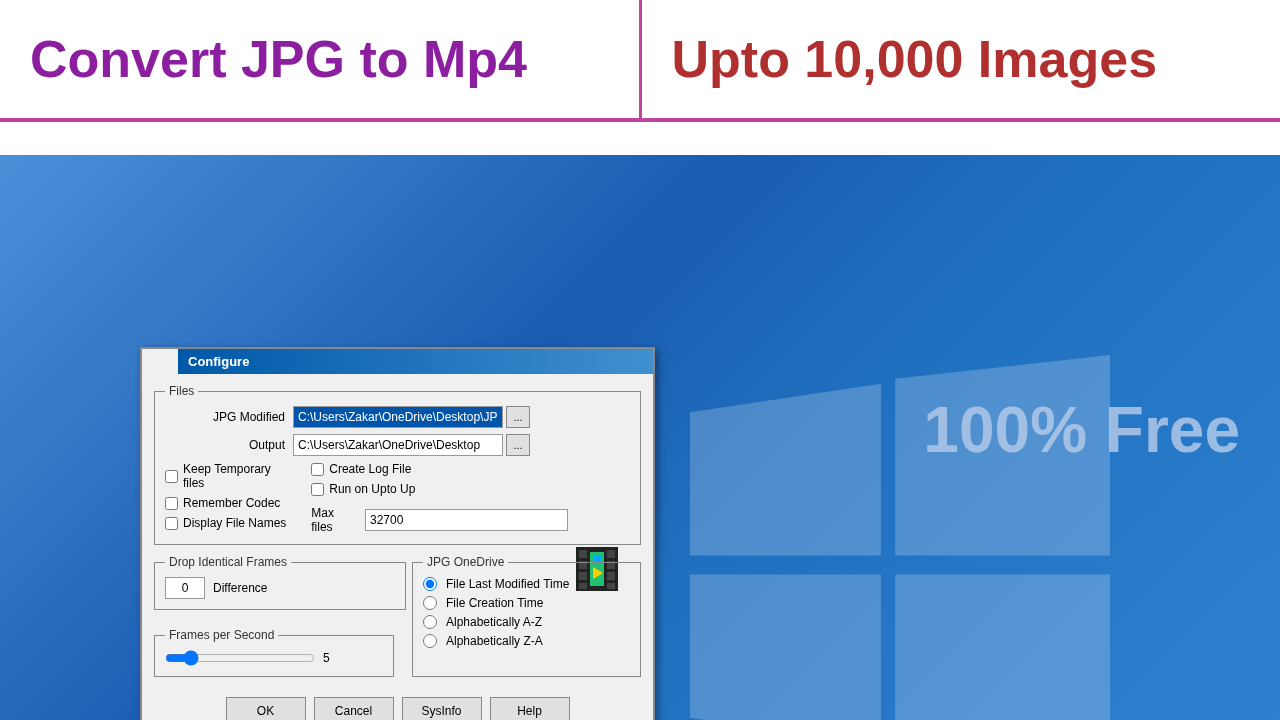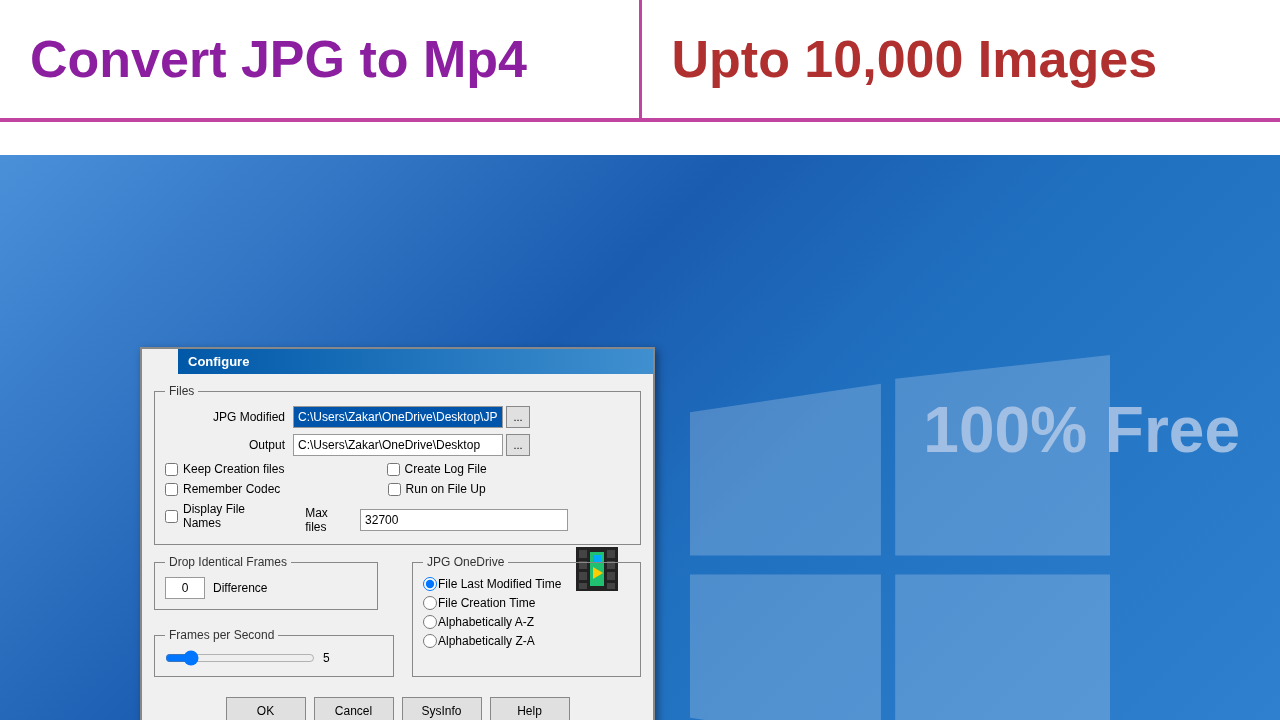--- a/index.html
+++ b/index.html
@@ -165,21 +165,20 @@
       display: flex;
       flex-direction: column;
       gap: 6px;
       margin-right: 20px;
     }
     #options-right {
       display: flex;
       flex-direction: column;
       gap: 6px;
       margin-right: 20px;
-      align-items: center;
     }
     .checkbox-row {
       display: flex;
       align-items: center;
       gap: 5px;
       font-size: 12px;
     }
     .checkbox-row input[type="checkbox"] {
       width: 13px;
       height: 13px;
@@ -204,21 +203,21 @@
     }
     #max-files-row input {
       width: 65px;
       height: 20px;
       border: 1px solid #999;
       padding: 0 4px;
       font-size: 12px;
     }
 
     #drop-frames-group {
-      width: 224px;
+      width: 252px;
       margin-bottom: 10px;
     }
     #drop-frames-group .inner {
       display: flex;
       align-items: center;
       gap: 8px;
       font-size: 12px;
     }
     #drop-frames-group input[type="text"] {
       width: 40px;
@@ -242,21 +241,21 @@
       width: 150px;
     }
 
     
     #jpg-sorting-group {
       flex: 1;
     }
     #jpg-sorting-group .radio-row {
       display: flex;
       align-items: flex-start;
-      gap: 1px;
+      gap: 9px;
       font-size: 12px;
       margin-bottom: 5px;
     }
     #jpg-sorting-group input[type="radio"] {
       width: 14px;
       height: 14px;
     }
 
     
     #lower-section {
@@ -330,39 +329,39 @@
         <div class="row">
           <span class="label">Output</span>
           <input type="text" value="C:\Users\Zakar\OneDrive\Desktop" style="">
           <div class="browse-btn">...</div>
         </div>
 
         <div id="options-row">
           <div id="options-left">
             <div class="checkbox-row">
               <input type="checkbox" style="">
-              <span>Keep Creation files</span>
+              <span>Keep Temporary files</span>
             </div>
             <div class="checkbox-row">
               <input type="checkbox" style="">
               <span>Remember Codec</span>
             </div>
             <div class="checkbox-row">
               <input type="checkbox" style="">
               <span>Display File Names</span>
             </div>
           </div>
           <div id="options-right">
             <div class="checkbox-row">
               <input type="checkbox" style="">
               <span>Create Log File</span>
             </div>
             <div class="checkbox-row">
               <input type="checkbox" style="">
-              <span>Run on File Up</span>
+              <span>Run on Upto Up</span>
             </div>
             <div id="max-files-row">
               <span>Max files</span>
               <input type="text" value="32700" style="">
             </div>
           </div>
 
           <div id="logo-icon" style="position:relative;width:42px;height:44px;margin-left:auto;">
             <svg width="42" height="44" viewBox="0 0 42 44" xmlns="http://www.w3.org/2000/svg">
               <rect x="0" y="0" width="42" height="44" fill="#222"></rect>

